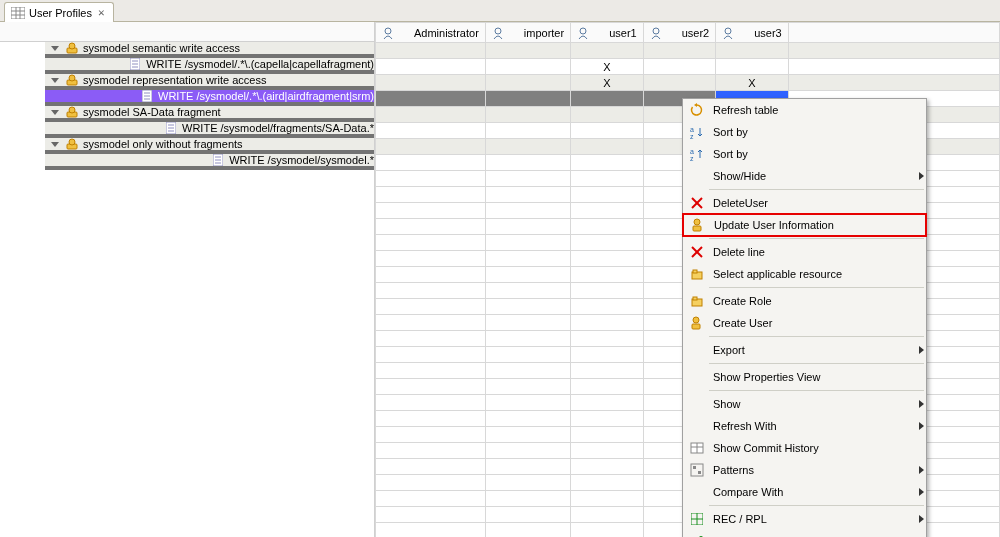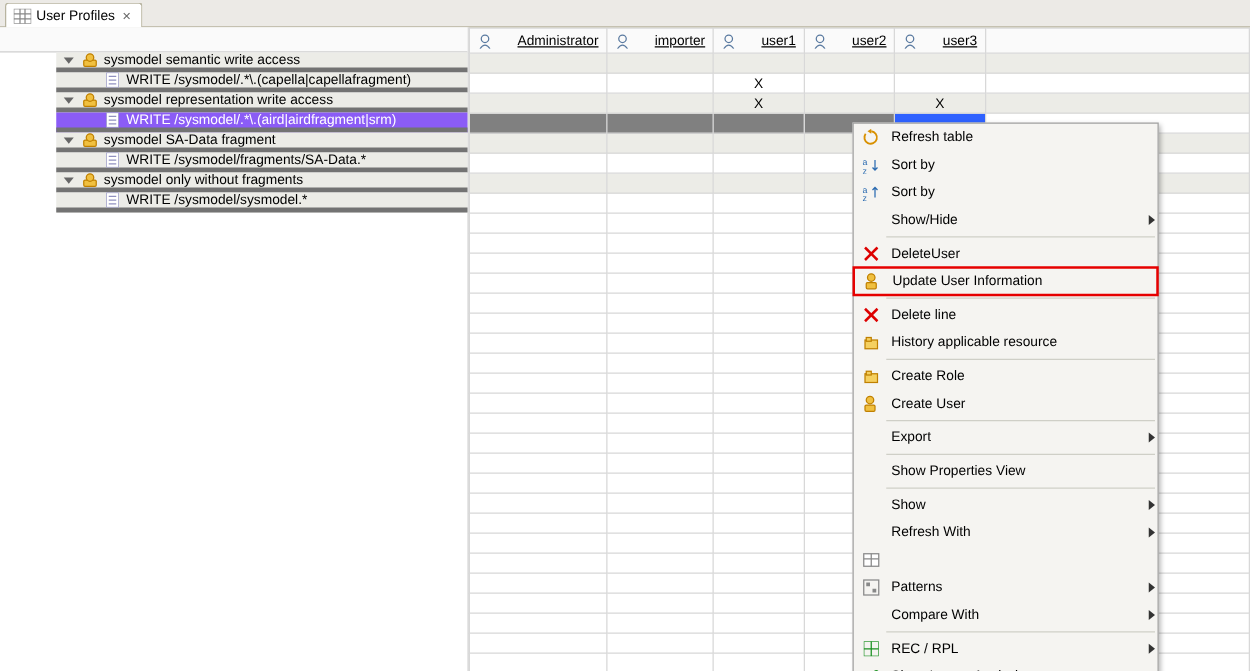--- a/index.html
+++ b/index.html
@@ -70,33 +70,32 @@
   }
   .grid th {
     background: #fafafa;
     height: 20px;
   }
   .grid th .hdr {
     display: flex;
     align-items: center;
     gap: 20px;
     justify-content: center;
-    text-decoration: underline;
   }
   .tree-row {
     display: flex;
     align-items: center;
     height: 16px;
     border-bottom: 4px solid #737373;
     padding-left: 6px;
     white-space: nowrap;
     margin-left: 45px;
   }
   .tree-row.group { background: #ecece7; font-weight: normal;}
-  .tree-row.child { background: #ecece7; padding-left: 38px; }
+  .tree-row.child { background: #ecece7; padding-left: 38px; justify-content: flex-end; }
   .tree-row.selected { background: #8b5cf6; color:#fff; }
   .tree-header { height: 20px; border-bottom:1px solid #d0d0d0; background:#fafafa }
   .twisty {
     width: 0; height: 0;
     border-left: 4px solid transparent;
     border-right: 4px solid transparent;
     border-top: 5px solid #666;
     margin-right: 6px;
   }
   .ico {
@@ -644,21 +643,21 @@
       </span>
     <span class="cm-label">Delete line</span>
   </div>
   <div class="cm-item">
     <span class="cm-icon-col">
         <svg width="12" height="12">
           <rect x="1" y="4" width="10" height="7" fill="#f5d060" stroke="#c08000"></rect>
           <rect x="2" y="2" width="4" height="3" fill="#f5d060" stroke="#c08000"></rect>
         </svg>
       </span>
-    <span class="cm-label">History applicable resource</span>
+    <span class="cm-label">Select applicable resource</span>
   </div>
   <div class="cm-sep"></div>
   <div class="cm-item">
     <span class="cm-icon-col">
         <svg width="12" height="12">
           <rect x="1" y="4" width="10" height="7" fill="#f5d060" stroke="#c08000"></rect>
           <rect x="2" y="2" width="4" height="3" fill="#f5d060" stroke="#c08000"></rect>
         </svg>
       </span>
     <span class="cm-label">Create Role</span>
@@ -695,20 +694,21 @@
     <span class="cm-arrow"></span>
   </div>
   <div class="cm-item">
     <span class="cm-icon-col">
         <svg width="14" height="12">
           <rect x="1" y="1" width="12" height="10" fill="#fff" stroke="#888"></rect>
           <line x1="1" y1="5" x2="13" y2="5" stroke="#888"></line>
           <line x1="7" y1="1" x2="7" y2="11" stroke="#888"></line>
         </svg>
       </span>
+    <span class="cm-label">Show Commit History</span>
   </div>
   <div class="cm-item">
     <span class="cm-icon-col">
         <svg width="14" height="14">
           <rect x="1" y="1" width="12" height="12" fill="none" stroke="#888"></rect>
           <rect x="3" y="3" width="3" height="3" fill="#888"></rect>
           <rect x="8" y="8" width="3" height="3" fill="#888"></rect>
         </svg>
       </span>
     <span class="cm-label">Patterns</span>

